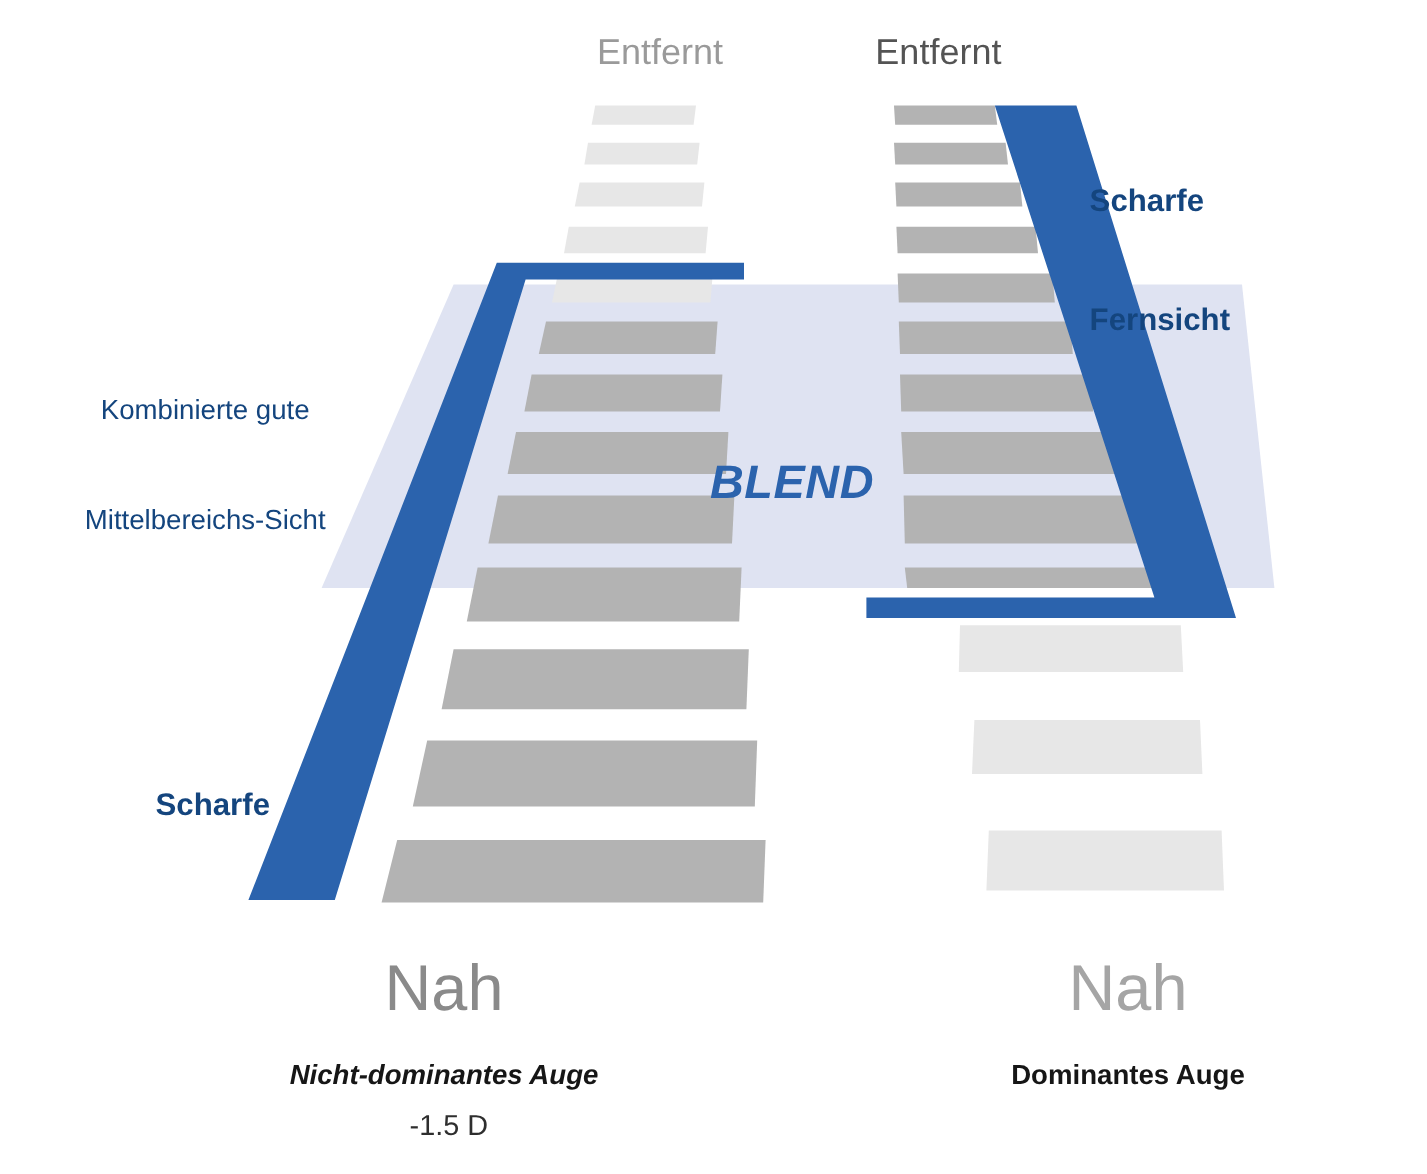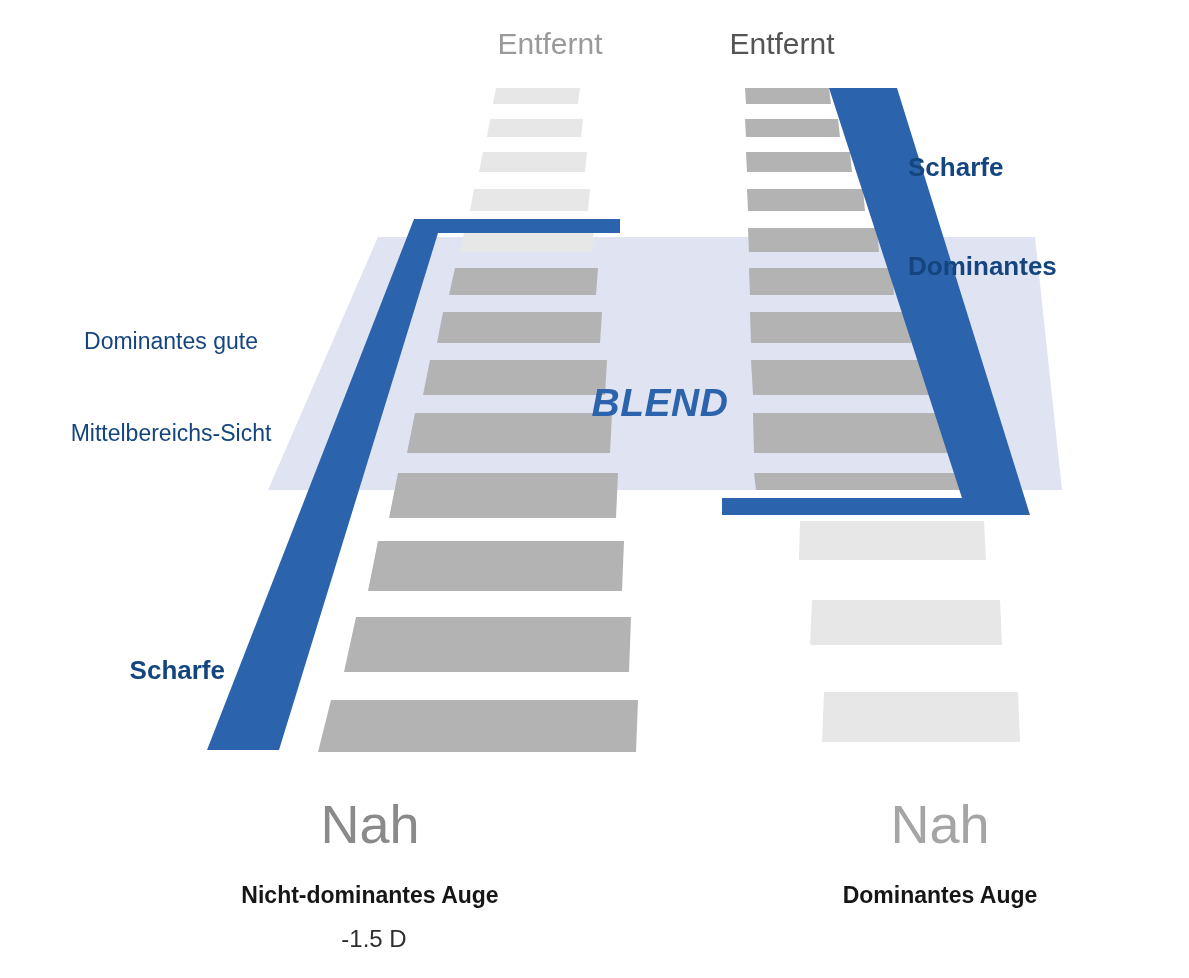--- a/index.html
+++ b/index.html
@@ -123,43 +123,43 @@
       <path fill="#2B63AD" d="M 829,88 L 897,88 L 1030,515 L 722,515 L 722,498 L 962,498 Z"></path>
     </g>
   </svg>
 
   <div class="lbl lbl-entfernt" style="left: 430px; top: 26px; width: 240px; color: #9A9A9A;">Entfernt</div>
 
   <div class="lbl lbl-entfernt" style="left: 662px; top: 26px; width: 240px; color: #545454;">Entfernt</div>
 
   <div class="lbl lbl-callout" style="left: 908px; top: 84px; width: 250px; color: #14457E;">
     <div>Scharfe</div>
-    <div>Dominantes</div>
+    <div>Fernsicht</div>
   </div>
 
   <div class="lbl lbl-mid" style="left: 16px; top: 265px; width: 310px; color: #14457E;">
-    <div>Dominantes gute</div>
+    <div>Kombinierte gute</div>
     <div>Mittelbereichs-Sicht</div>
   </div>
 
   <div class="lbl" style="left: 500px; top: 288px; width: 320px; text-align: center;
               color: #2B63AD; font-size: 39px; font-weight: bold;
               font-style: italic; line-height: 1.18; letter-spacing: 0.5px;">
     <div>BLEND</div>
   </div>
 
   <div class="lbl lbl-callout" style="left: 10px; top: 587px; width: 215px; color: #14457E;
               text-align: right;">
     <div>Scharfe</div>
   </div>
 
   <div class="lbl lbl-nah" style="left: 250px; top: 793px; width: 240px; color: #8A8A8A;">Nah</div>
 
   <div class="lbl lbl-nah" style="left: 820px; top: 793px; width: 240px; color: #A5A5A5;">Nah</div>
 
-  <div class="lbl lbl-eye" style="left: 160px; top: 882px; width: 420px;">Nicht-dominantes Auge</div>
+  <div class="lbl lbl-eye" style="left: 160px; top: 882px; width: 420px; font-style: italic;">Nicht-dominantes Auge</div>
 
   <div class="lbl lbl-eye" style="left: 730px; top: 882px; width: 420px;">Dominantes Auge</div>
 
   <div class="lbl lbl-diopter" style="left: 164px; top: 925px; width: 420px;">-1.5 D</div>
 
 
 </div>
 
 </body></html>

